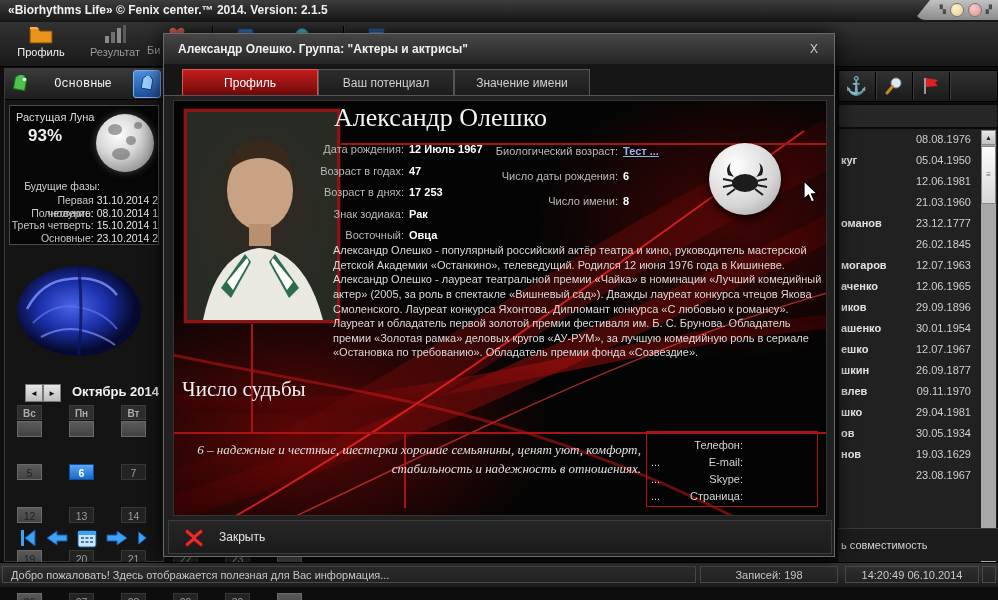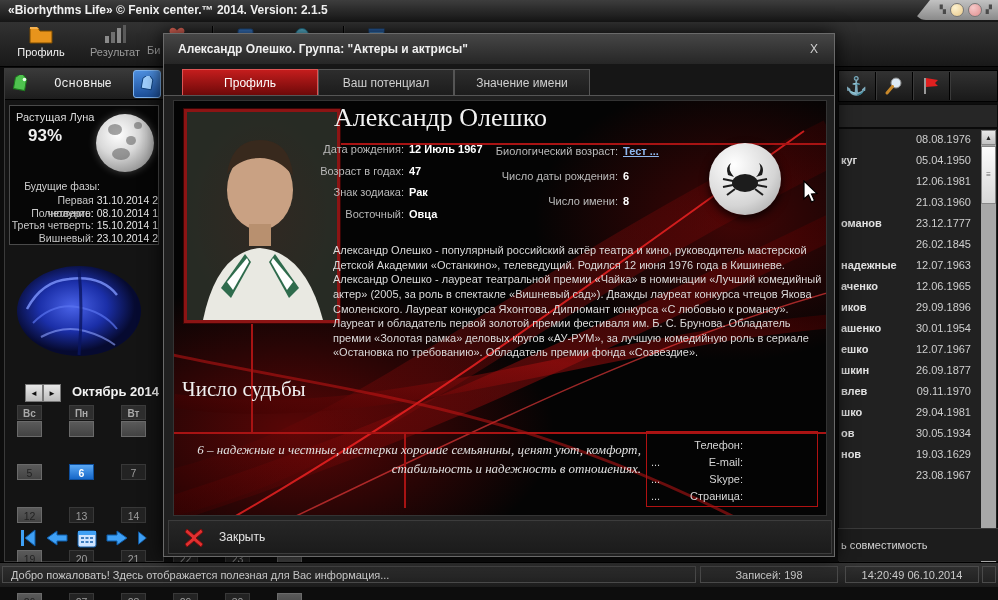--- a/index.html
+++ b/index.html
@@ -229,21 +229,21 @@
           </div>
           <div class="prow">
             <div class="pl">Полнолуние:</div>
             <div class="pv">08.10.2014 1</div>
           </div>
           <div class="prow">
             <div class="pl">Третья четверть:</div>
             <div class="pv">15.10.2014 1</div>
           </div>
           <div class="prow">
-            <div class="pl">Вишневый:</div>
+            <div class="pl">Основные:</div>
             <div class="pv">23.10.2014 2</div>
           </div>
         </div>
     </div>
     <div class="brain">
       <svg width="154" height="128" viewBox="0 0 154 128">
         <defs>
           <radialGradient id="bg1" cx="45%" cy="45%">
               <stop offset="0%" stop-color="#4a63e8"></stop>
               <stop offset="55%" stop-color="#1b2fa8"></stop>
@@ -375,21 +375,21 @@
         </div>
         <div class="rrow">
           <div class="nm">оманов</div>
           <div class="dt">23.12.1777</div>
         </div>
         <div class="rrow">
           <div class="nm"></div>
           <div class="dt">26.02.1845</div>
         </div>
         <div class="rrow">
-          <div class="nm">надежные</div>
+          <div class="nm">могаров</div>
           <div class="dt">12.07.1963</div>
         </div>
         <div class="rrow">
           <div class="nm">аченко</div>
           <div class="dt">12.06.1965</div>
         </div>
         <div class="rrow">
           <div class="nm">иков</div>
           <div class="dt">29.09.1896</div>
         </div>
@@ -501,20 +501,24 @@
       <div class="fields-left">
           <div class="frow">
             <div class="flabel">Дата рождения:</div>
             <div class="fval">12 Июль 1967</div>
           </div>
           <div class="frow">
             <div class="flabel">Возраст в годах:</div>
             <div class="fval">47</div>
           </div>
           <div class="frow">
+            <div class="flabel">Возраст в днях:</div>
+            <div class="fval">17 253</div>
+          </div>
+          <div class="frow">
             <div class="flabel">Знак зодиака:</div>
             <div class="fval">Рак</div>
           </div>
           <div class="frow">
             <div class="flabel">Восточный:</div>
             <div class="fval">Овца</div>
           </div>
         </div>
       <div class="fields-right">
           <div class="frow">

